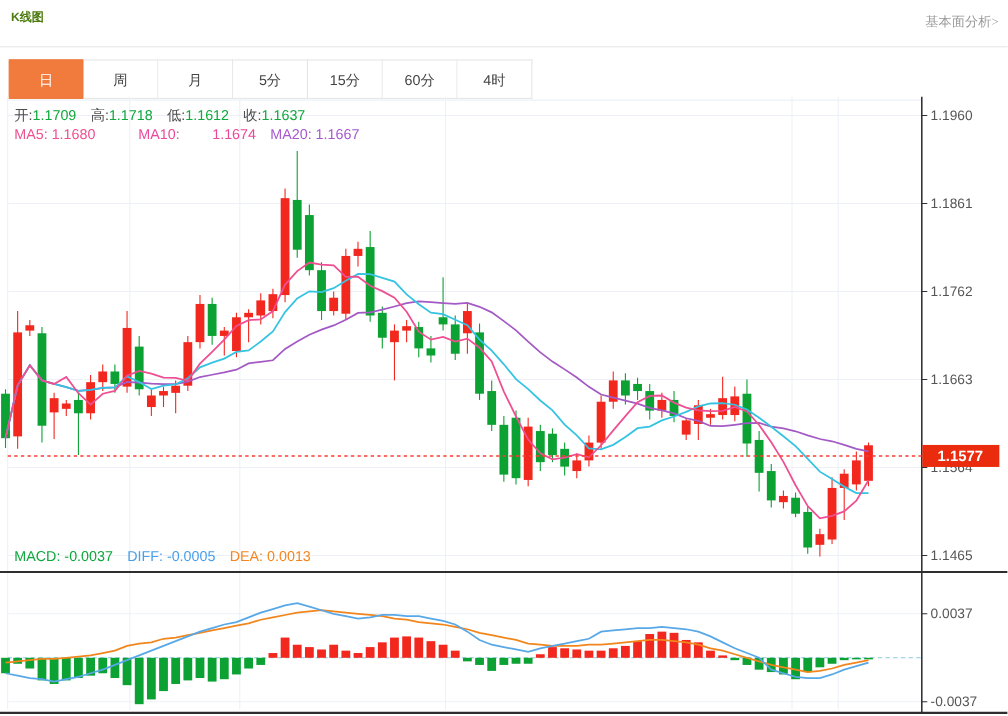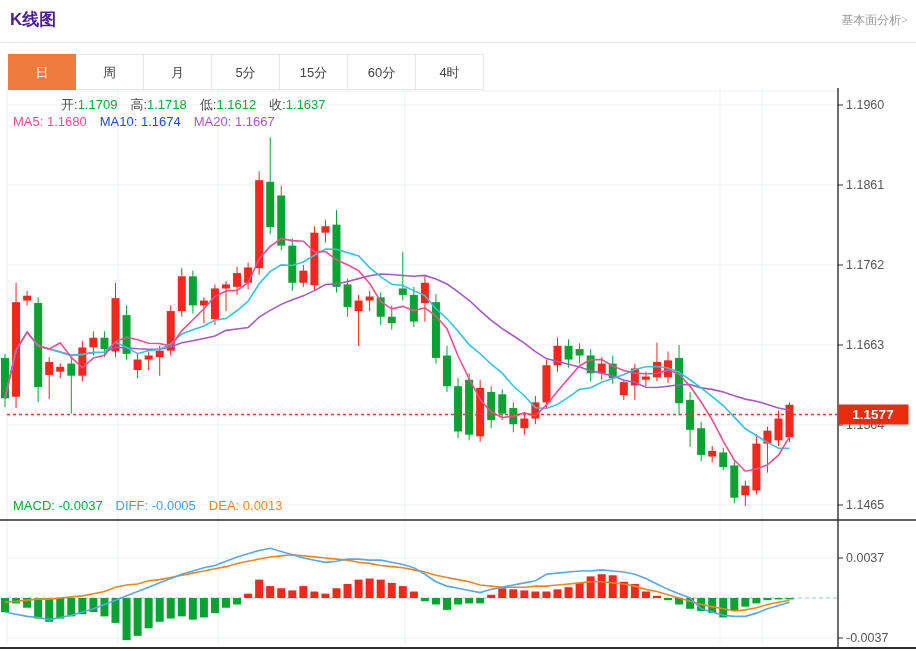--- a/index.html
+++ b/index.html
@@ -1,34 +1,34 @@
 <!DOCTYPE html>
 <html><head>
 <meta charset="utf-8">
 <style>
   html,body{margin:0;padding:0;}
   body{
     width:916px;height:651px;position:relative;background:#fff;
     font-family:"Liberation Sans","DejaVu Sans",sans-serif;overflow:hidden;
   }
-  .page-title{position:absolute;left:10px;top:8px;font-size:17px;font-weight:bold;color:#4c1d95;}
+  .page-title{position:absolute;left:10px;top:8px;font-size:11px;font-weight:bold;color:#4d7c0f;}
   .fund-link{position:absolute;right:8px;top:12px;font-size:12px;color:#999;cursor:pointer;font-family:Liberation Serif, serif;}
   .title-rule{position:absolute;left:0;top:42px;width:916px;border-top:1px solid #e8e8e8;}
   .tabbar{position:absolute;left:8px;top:54px;display:flex;}
   .tab{
     width:68px;height:36px;line-height:36px;text-align:center;font-size:13px;color:#444;
     background:#fff;border:1px solid #e6e6e6;border-left:none;box-sizing:border-box;cursor:pointer;
   }
   .tab:first-child{border-left:1px solid #e6e6e6;}
   .tab.selected{background:#f07b3d;border-color:#f07b3d;color:#fff;}
   .legend-row{position:absolute;left:13px;font-size:13px;white-space:nowrap;z-index:5;}
   .legend-row .lab{color:#4d4d4d;}
   .legend-row .grn{color:#0fa83c;}
   .legend-row .sp{display:inline-block;width:13px;}
-  .ma5{color:#ee4f92;} .ma10{color:#1d4ed8;} .ma20{color:#a558cd;}
+  .ma5{color:#ee4f92;} .ma10{color:#ec4899;margin-left:26px;} .ma20{color:#a558cd;}
   .macd-g{color:#0fa83c;} .diff-b{color:#4aa0e8;} .dea-o{color:#f5861f;}
   svg{position:absolute;left:0;top:0;}
 </style>
 </head>
 <body>
 
 <div class="page-title">K线图</div>
 <div class="fund-link">基本面分析&gt;</div>
 <div class="title-rule"></div>
 
@@ -297,21 +297,21 @@
     <text x="846" y="508.99999999999903" font-size="12.5" fill="#555">1.1465</text>
     <line x1="838" y1="558.00004" x2="843" y2="558.00004" stroke="#2e2e2e"></line>
     <text x="846" y="562.00004" font-size="12.5" fill="#555">0.0037</text>
     <line x1="838" y1="637.99996" x2="843" y2="637.99996" stroke="#2e2e2e"></line>
     <text x="846" y="641.99996" font-size="12.5" fill="#555">-0.0037</text>
     <line x1="7" y1="414.4949494949495" x2="838" y2="414.4949494949495" stroke="#ff3b30" stroke-width="1.4" stroke-dasharray="3 3"></line>
     <rect x="838.5" y="404.4949494949495" width="70" height="20" fill="#ea2b0d"></rect>
     <text x="873" y="419.4949494949495" font-size="13.5" font-weight="bold" fill="#ffffff" text-anchor="middle">1.1577</text>
   </svg>
 
-<div class="legend-row" style="top:96px;margin-left:48px;">
+<div class="legend-row" style="top:96px;">
   <span class="lab">开:</span><span class="grn">1.1709</span><span class="sp"></span><span class="lab">高:</span><span class="grn">1.1718</span><span class="sp"></span><span class="lab">低:</span><span class="grn">1.1612</span><span class="sp"></span><span class="lab">收:</span><span class="grn">1.1637</span>
 </div>
 <div class="legend-row" style="top:114px;">
   <span class="ma5">MA5:</span> <span class="ma5">1.1680</span><span class="sp"></span><span class="ma10">MA10:</span> <span class="ma10">1.1674</span><span class="sp"></span><span class="ma20">MA20:</span> <span class="ma20">1.1667</span>
 </div>
 <div class="legend-row" style="top:498px;">
   <span class="macd-g">MACD:</span> <span class="macd-g">-0.0037</span><span class="sp"></span><span class="diff-b">DIFF:</span> <span class="diff-b">-0.0005</span><span class="sp"></span><span class="dea-o">DEA:</span> <span class="dea-o">0.0013</span>
 </div>
 
 </body></html>

